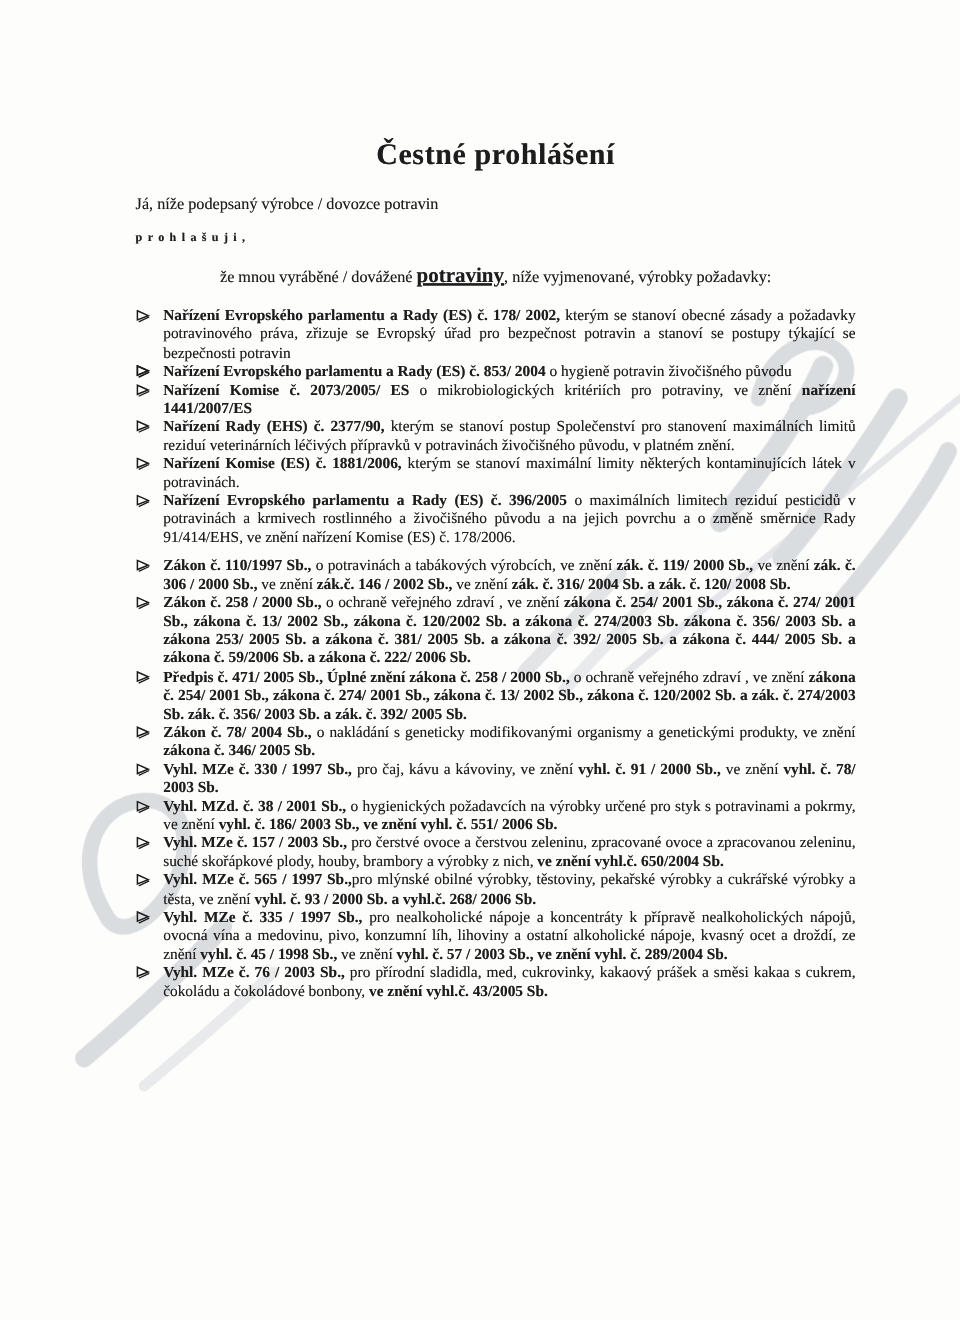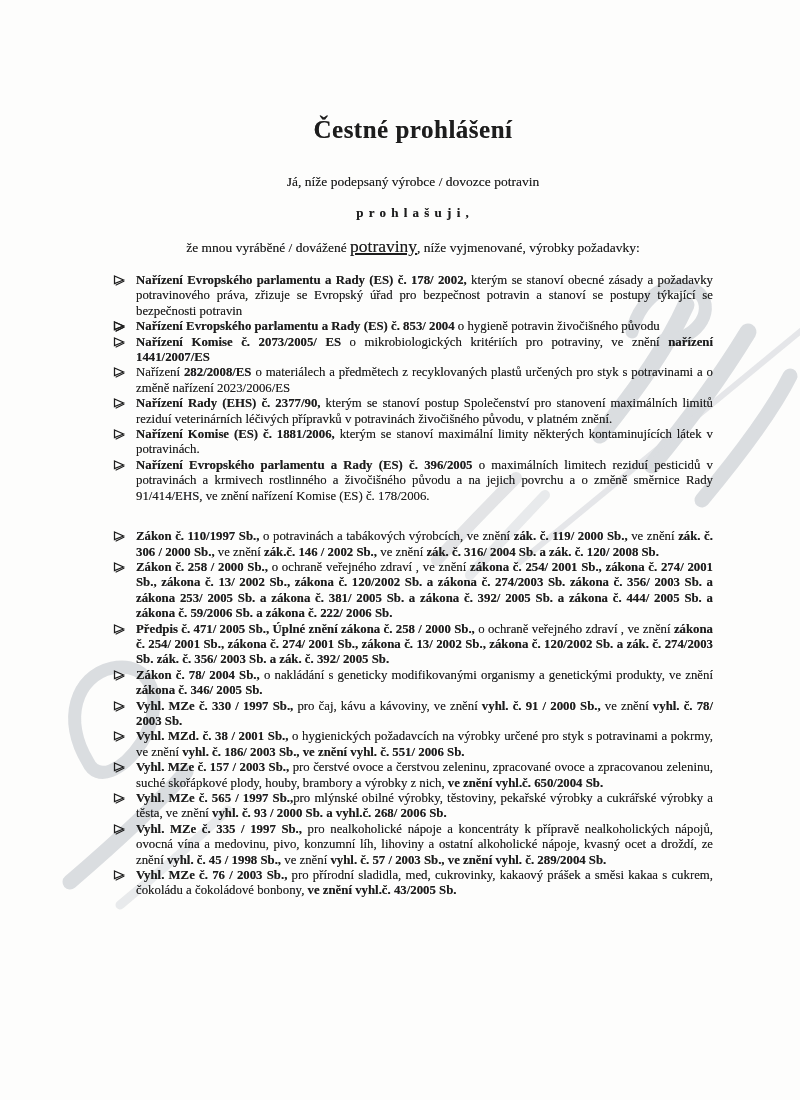--- a/index.html
+++ b/index.html
@@ -20,36 +20,36 @@
     position:absolute;left:113px;top:0;width:600px;z-index:2;
     text-shadow:0 0 0.5px rgba(30,30,30,0.55);
   }
   .title{
     margin-top:116px;
     text-align:center;
     font-size:25px;font-weight:bold;
     letter-spacing:0.5px;
   }
   .subtitle{
-    margin-top:30px;text-align:center;font-size:13.5px;
+    margin-top:18px;font-size:13.5px;
   }
   .declare{
-    margin-top:15px;text-align:center;
-    font-size:13px;font-weight:bold;letter-spacing:1px;
+    margin-top:15px;text-align:left;
+    font-size:10px;font-weight:bold;letter-spacing:1px;
   }
   .intro2{
     margin-top:14px;text-align:center;font-size:13.5px;line-height:22px;
   }
   .intro2 .emph{
-    font-weight:normal;font-size:17.5px;
+    font-weight:bold;font-size:17.5px;
     text-decoration:underline;
     text-decoration-thickness:1.5px;
   }
   .list{margin-top:14px;font-size:12.8px;line-height:15.4px;}
-  .list.second{margin-top:25px;}
+  .list.second{margin-top:8px;}
   .item{
     position:relative;
     padding-left:23px;
     text-align:justify;
   }
   .item .marker{
     position:absolute;left:0;top:2px;width:13px;height:11px;
   }
   .item b{font-weight:bold;}
 </style>
@@ -93,24 +93,20 @@
               <path d="M2.6,10.2 L11.3,6.1" fill="none" stroke="#1c1c1c" stroke-width="1.1"></path>
             </svg></span></div>
         <div class="item"><span class="marker"><svg width="13" height="11" viewBox="0 0 13 11">
               <path d="M1.5,1 L10.5,5 L1.5,8.6 Z" fill="none" stroke="#1c1c1c" stroke-width="1.25"></path>
               <path d="M2.6,10.2 L11.3,6.1" fill="none" stroke="#1c1c1c" stroke-width="1.1"></path>
             </svg></span><span><b>Nařízení Evropského parlamentu a Rady (ES) č. 853/ 2004</b><span> o hygieně potravin živočišného původu</span></span></div>
         <div class="item"><span class="marker"><svg width="13" height="11" viewBox="0 0 13 11">
               <path d="M1.5,1 L10.5,5 L1.5,8.6 Z" fill="none" stroke="#1c1c1c" stroke-width="1.25"></path>
               <path d="M2.6,10.2 L11.3,6.1" fill="none" stroke="#1c1c1c" stroke-width="1.1"></path>
             </svg></span><span><b>Nařízení Komise č. 2073/2005/ ES</b><span> o mikrobiologických kritériích pro potraviny, ve znění </span><b>nařízení 1441/2007/ES</b></span></div>
-        <div class="item"><span class="marker"><svg width="13" height="11" viewBox="0 0 13 11">
-              <path d="M1.5,1 L10.5,5 L1.5,8.6 Z" fill="none" stroke="#1c1c1c" stroke-width="1.25"></path>
-              <path d="M2.6,10.2 L11.3,6.1" fill="none" stroke="#1c1c1c" stroke-width="1.1"></path>
-            </svg></span><span><span>Nařízení </span><b>282/2008/ES</b><span> o materiálech a předmětech z recyklovaných plastů určených pro styk s potravinami a o změně nařízení 2023/2006/ES</span></span></div>
         <div class="item"><span class="marker"><svg width="13" height="11" viewBox="0 0 13 11">
               <path d="M1.5,1 L10.5,5 L1.5,8.6 Z" fill="none" stroke="#1c1c1c" stroke-width="1.25"></path>
               <path d="M2.6,10.2 L11.3,6.1" fill="none" stroke="#1c1c1c" stroke-width="1.1"></path>
             </svg></span><span><b>Nařízení Rady (EHS) č. 2377/90,</b><span> kterým se stanoví postup Společenství pro stanovení maximálních limitů reziduí veterinárních léčivých přípravků v potravinách živočišného původu, v platném znění.</span></span></div>
         <div class="item"><span class="marker"><svg width="13" height="11" viewBox="0 0 13 11">
               <path d="M1.5,1 L10.5,5 L1.5,8.6 Z" fill="none" stroke="#1c1c1c" stroke-width="1.25"></path>
               <path d="M2.6,10.2 L11.3,6.1" fill="none" stroke="#1c1c1c" stroke-width="1.1"></path>
             </svg></span><span><b>Nařízení Komise (ES) č. 1881/2006,</b><span> kterým se stanoví maximální limity některých kontaminujících látek v potravinách.</span></span></div>
         <div class="item"><span class="marker"><svg width="13" height="11" viewBox="0 0 13 11">
               <path d="M1.5,1 L10.5,5 L1.5,8.6 Z" fill="none" stroke="#1c1c1c" stroke-width="1.25"></path>

